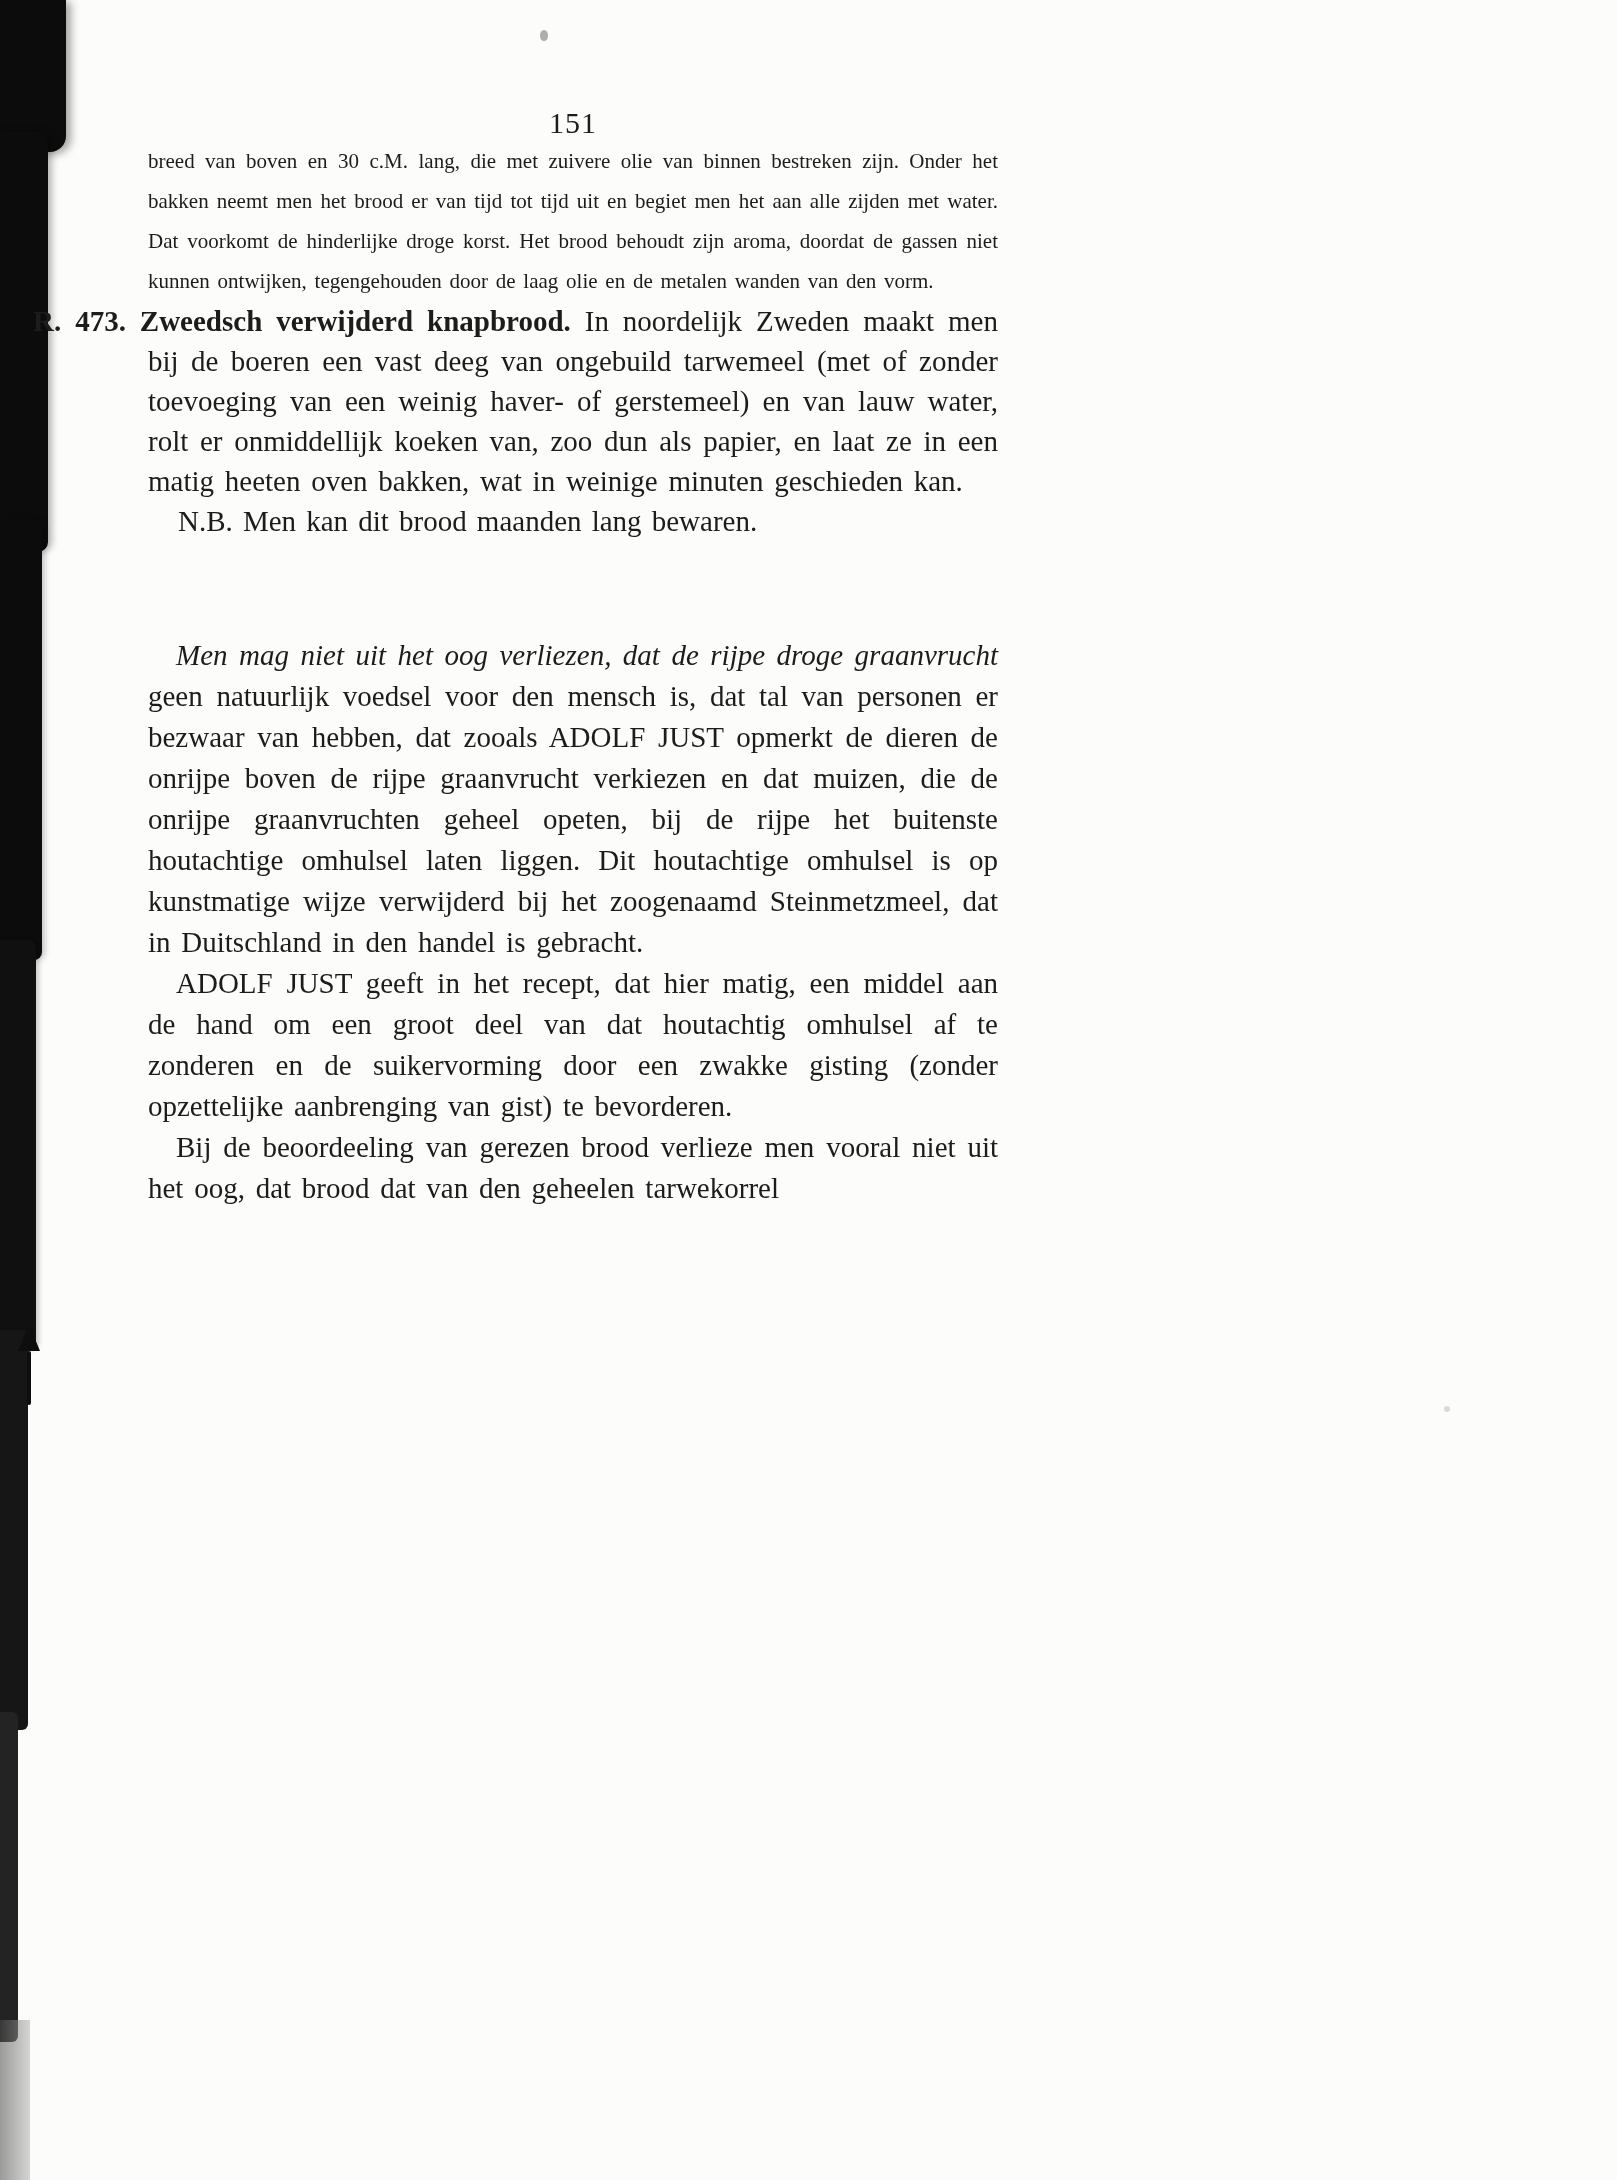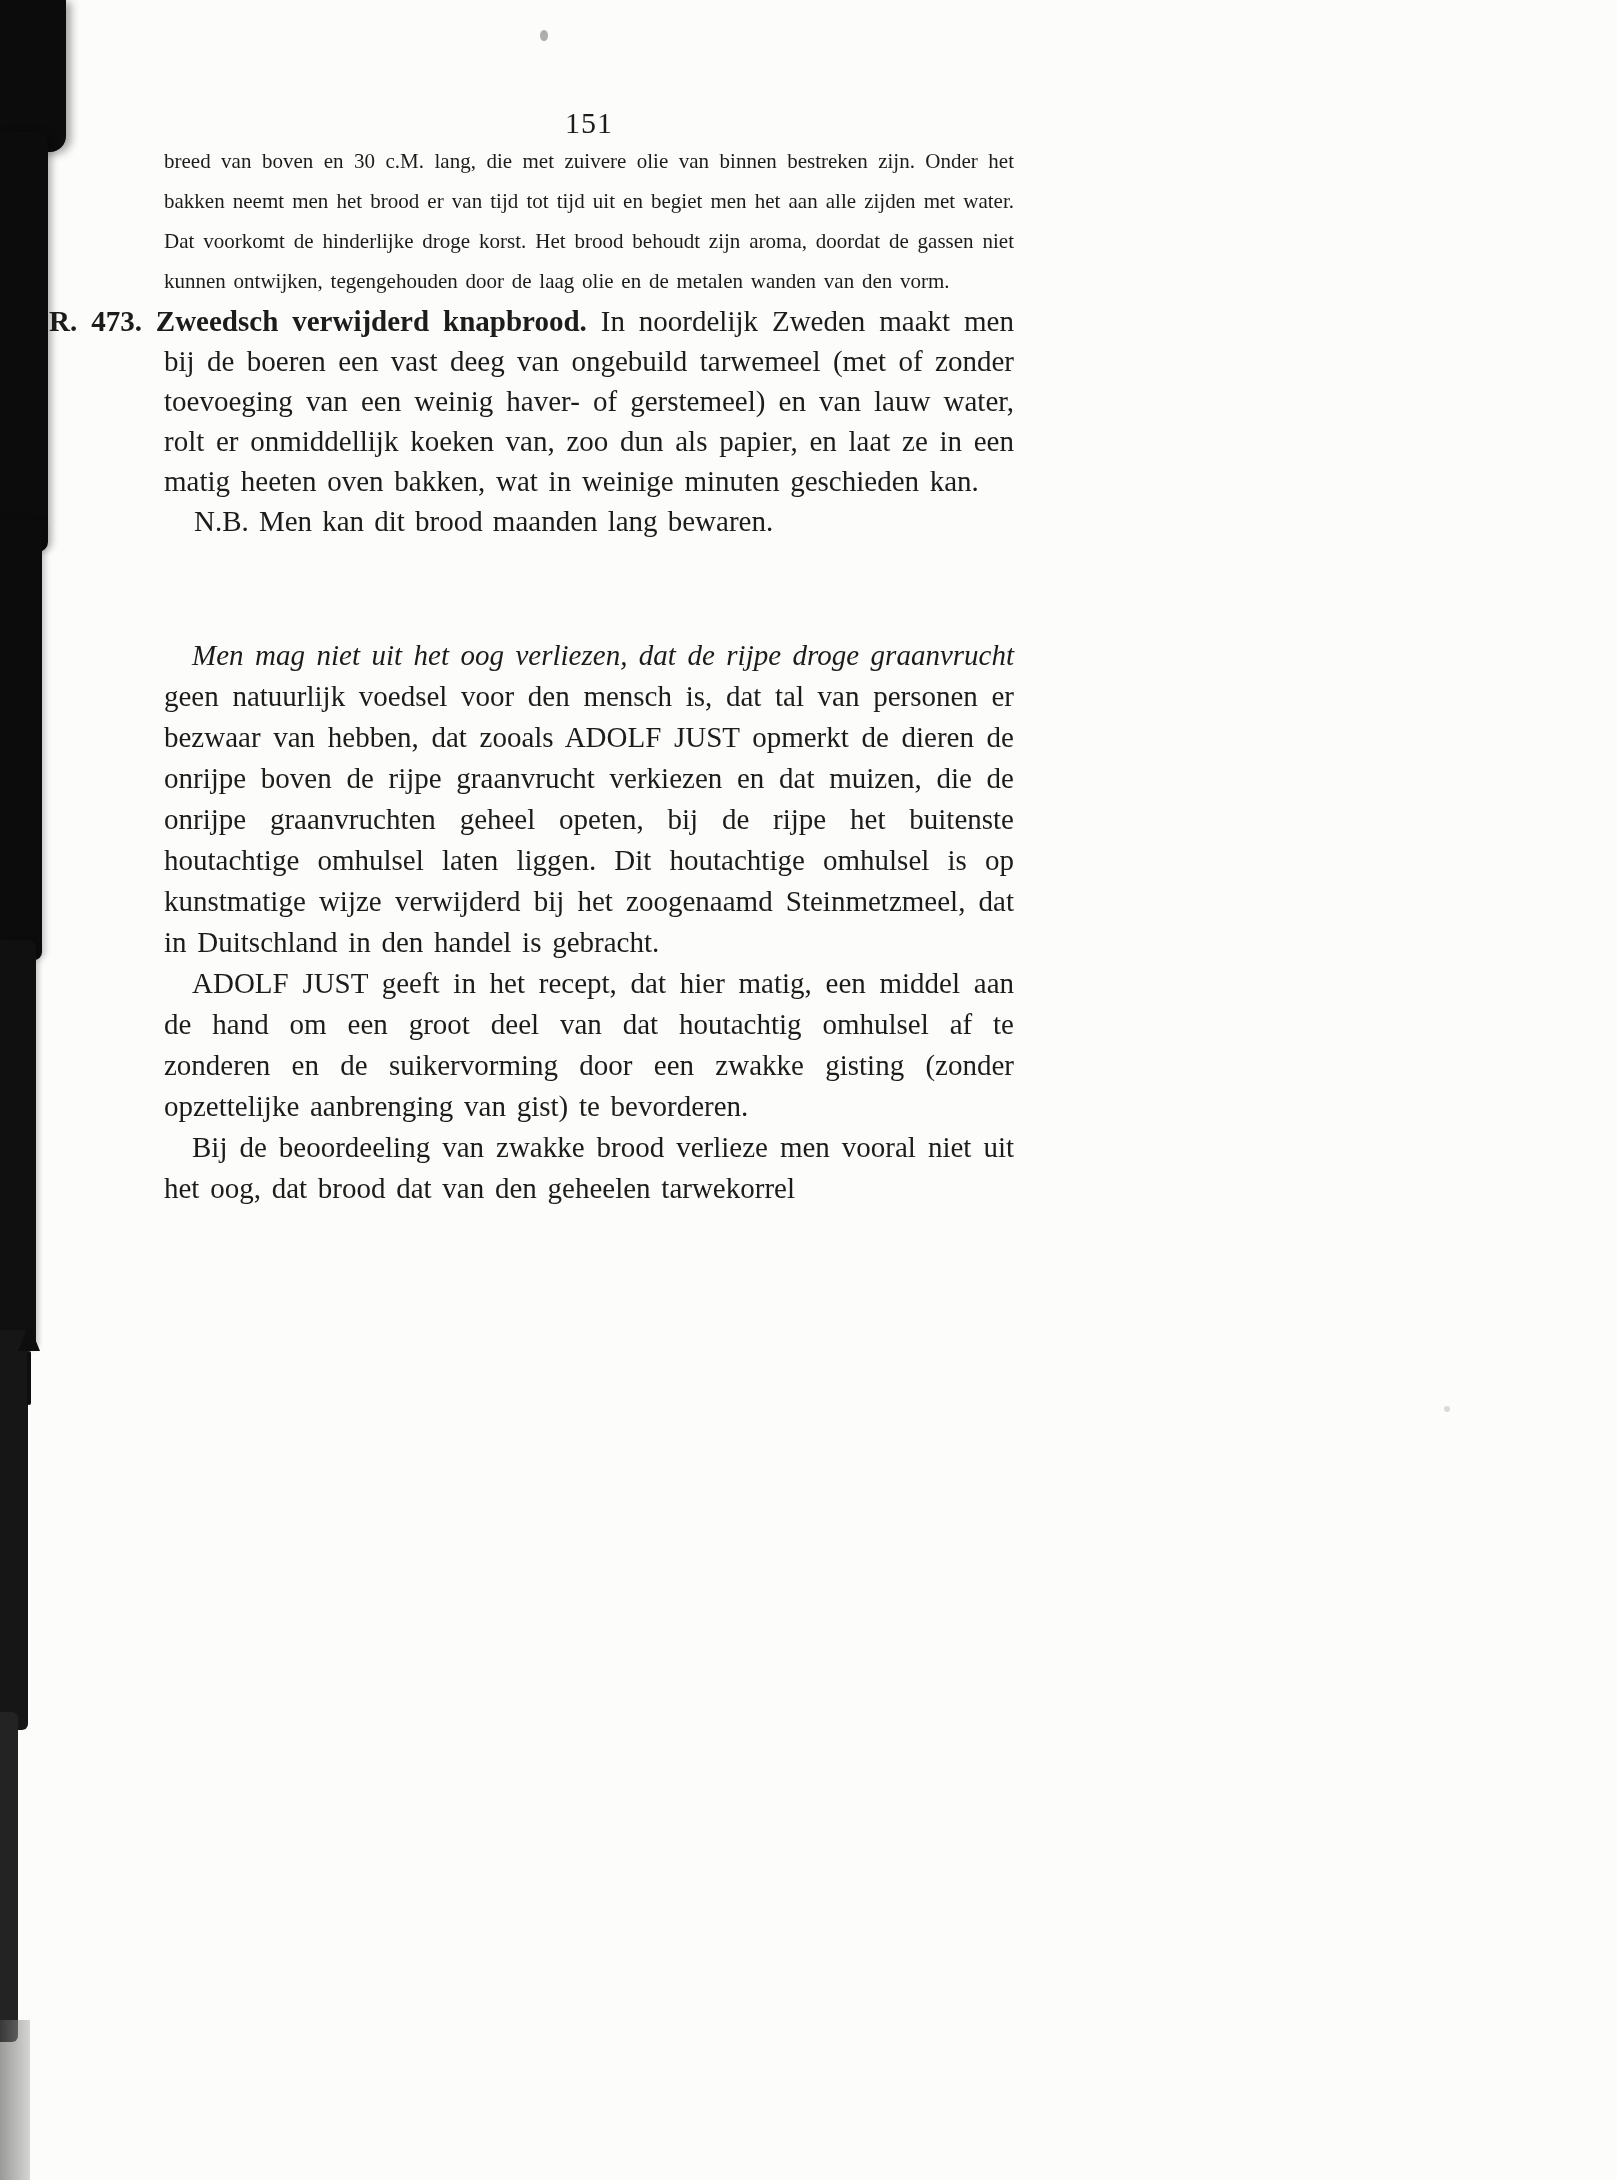--- a/index.html
+++ b/index.html
@@ -51,21 +51,21 @@
     position: absolute;
     background: #9a9a98;
     border-radius: 50%;
   }
   .speck.a { left: 540px; top: 30px; width: 8px; height: 11px; opacity: 0.8; }
   .speck.b { left: 1444px; top: 1406px; width: 6px; height: 6px; opacity: 0.35; }
 
   
   .content {
     position: absolute;
-    left: 164px;
+    left: 148px;
     top: 105px;
     width: 850px;
   }
   .content p { margin: 0; }
 
   .page-number {
     text-align: center;
     font-size: 30px;
     line-height: 36px;
     letter-spacing: 1px;
@@ -150,16 +150,16 @@
       <strong class="r-title">Zweedsch verwijderd knapbrood.</strong>
       <span>In noordelijk Zweden maakt men bij de boeren een vast deeg van ongebuild tarwemeel (met of zonder toevoeging van een weinig haver- of gerstemeel) en van lauw water, rolt er onmiddellijk koeken van, zoo dun als papier, en laat ze in een matig heeten oven bakken, wat in weinige minuten geschieden kan.</span></p>
 
     <p class="nb">N.B. Men kan dit brood maanden lang bewaren.</p>
 
 
     <p class="body-par first"><em>Men mag niet uit het oog verliezen, dat de rijpe droge graanvrucht</em><span> geen natuurlijk voedsel voor den mensch is, dat tal van personen er bezwaar van hebben, dat zooals ADOLF JUST opmerkt de dieren de onrijpe boven de rijpe graanvrucht verkiezen en dat muizen, die de onrijpe graanvruchten geheel opeten, bij de rijpe het buitenste houtachtige omhulsel laten liggen. Dit houtachtige omhulsel is op kunstmatige wijze verwijderd bij het zoogenaamd Steinmetzmeel, dat in Duitschland in den handel is gebracht.</span></p>
 
     <p class="body-par indent">ADOLF JUST geeft in het recept, dat hier matig, een middel aan de hand om een groot deel van dat houtachtig omhulsel af te zonderen en de suikervorming door een zwakke gisting (zonder opzettelijke aanbrenging van gist) te bevorderen.</p>
 
-    <p class="body-par indent">Bij de beoordeeling van zwakke brood verlieze men vooral niet uit het oog, dat brood dat van den geheelen tarwekorrel</p>
+    <p class="body-par indent">Bij de beoordeeling van gerezen brood verlieze men vooral niet uit het oog, dat brood dat van den geheelen tarwekorrel</p>
 
   </div>
 </div>
 
 </body></html>

